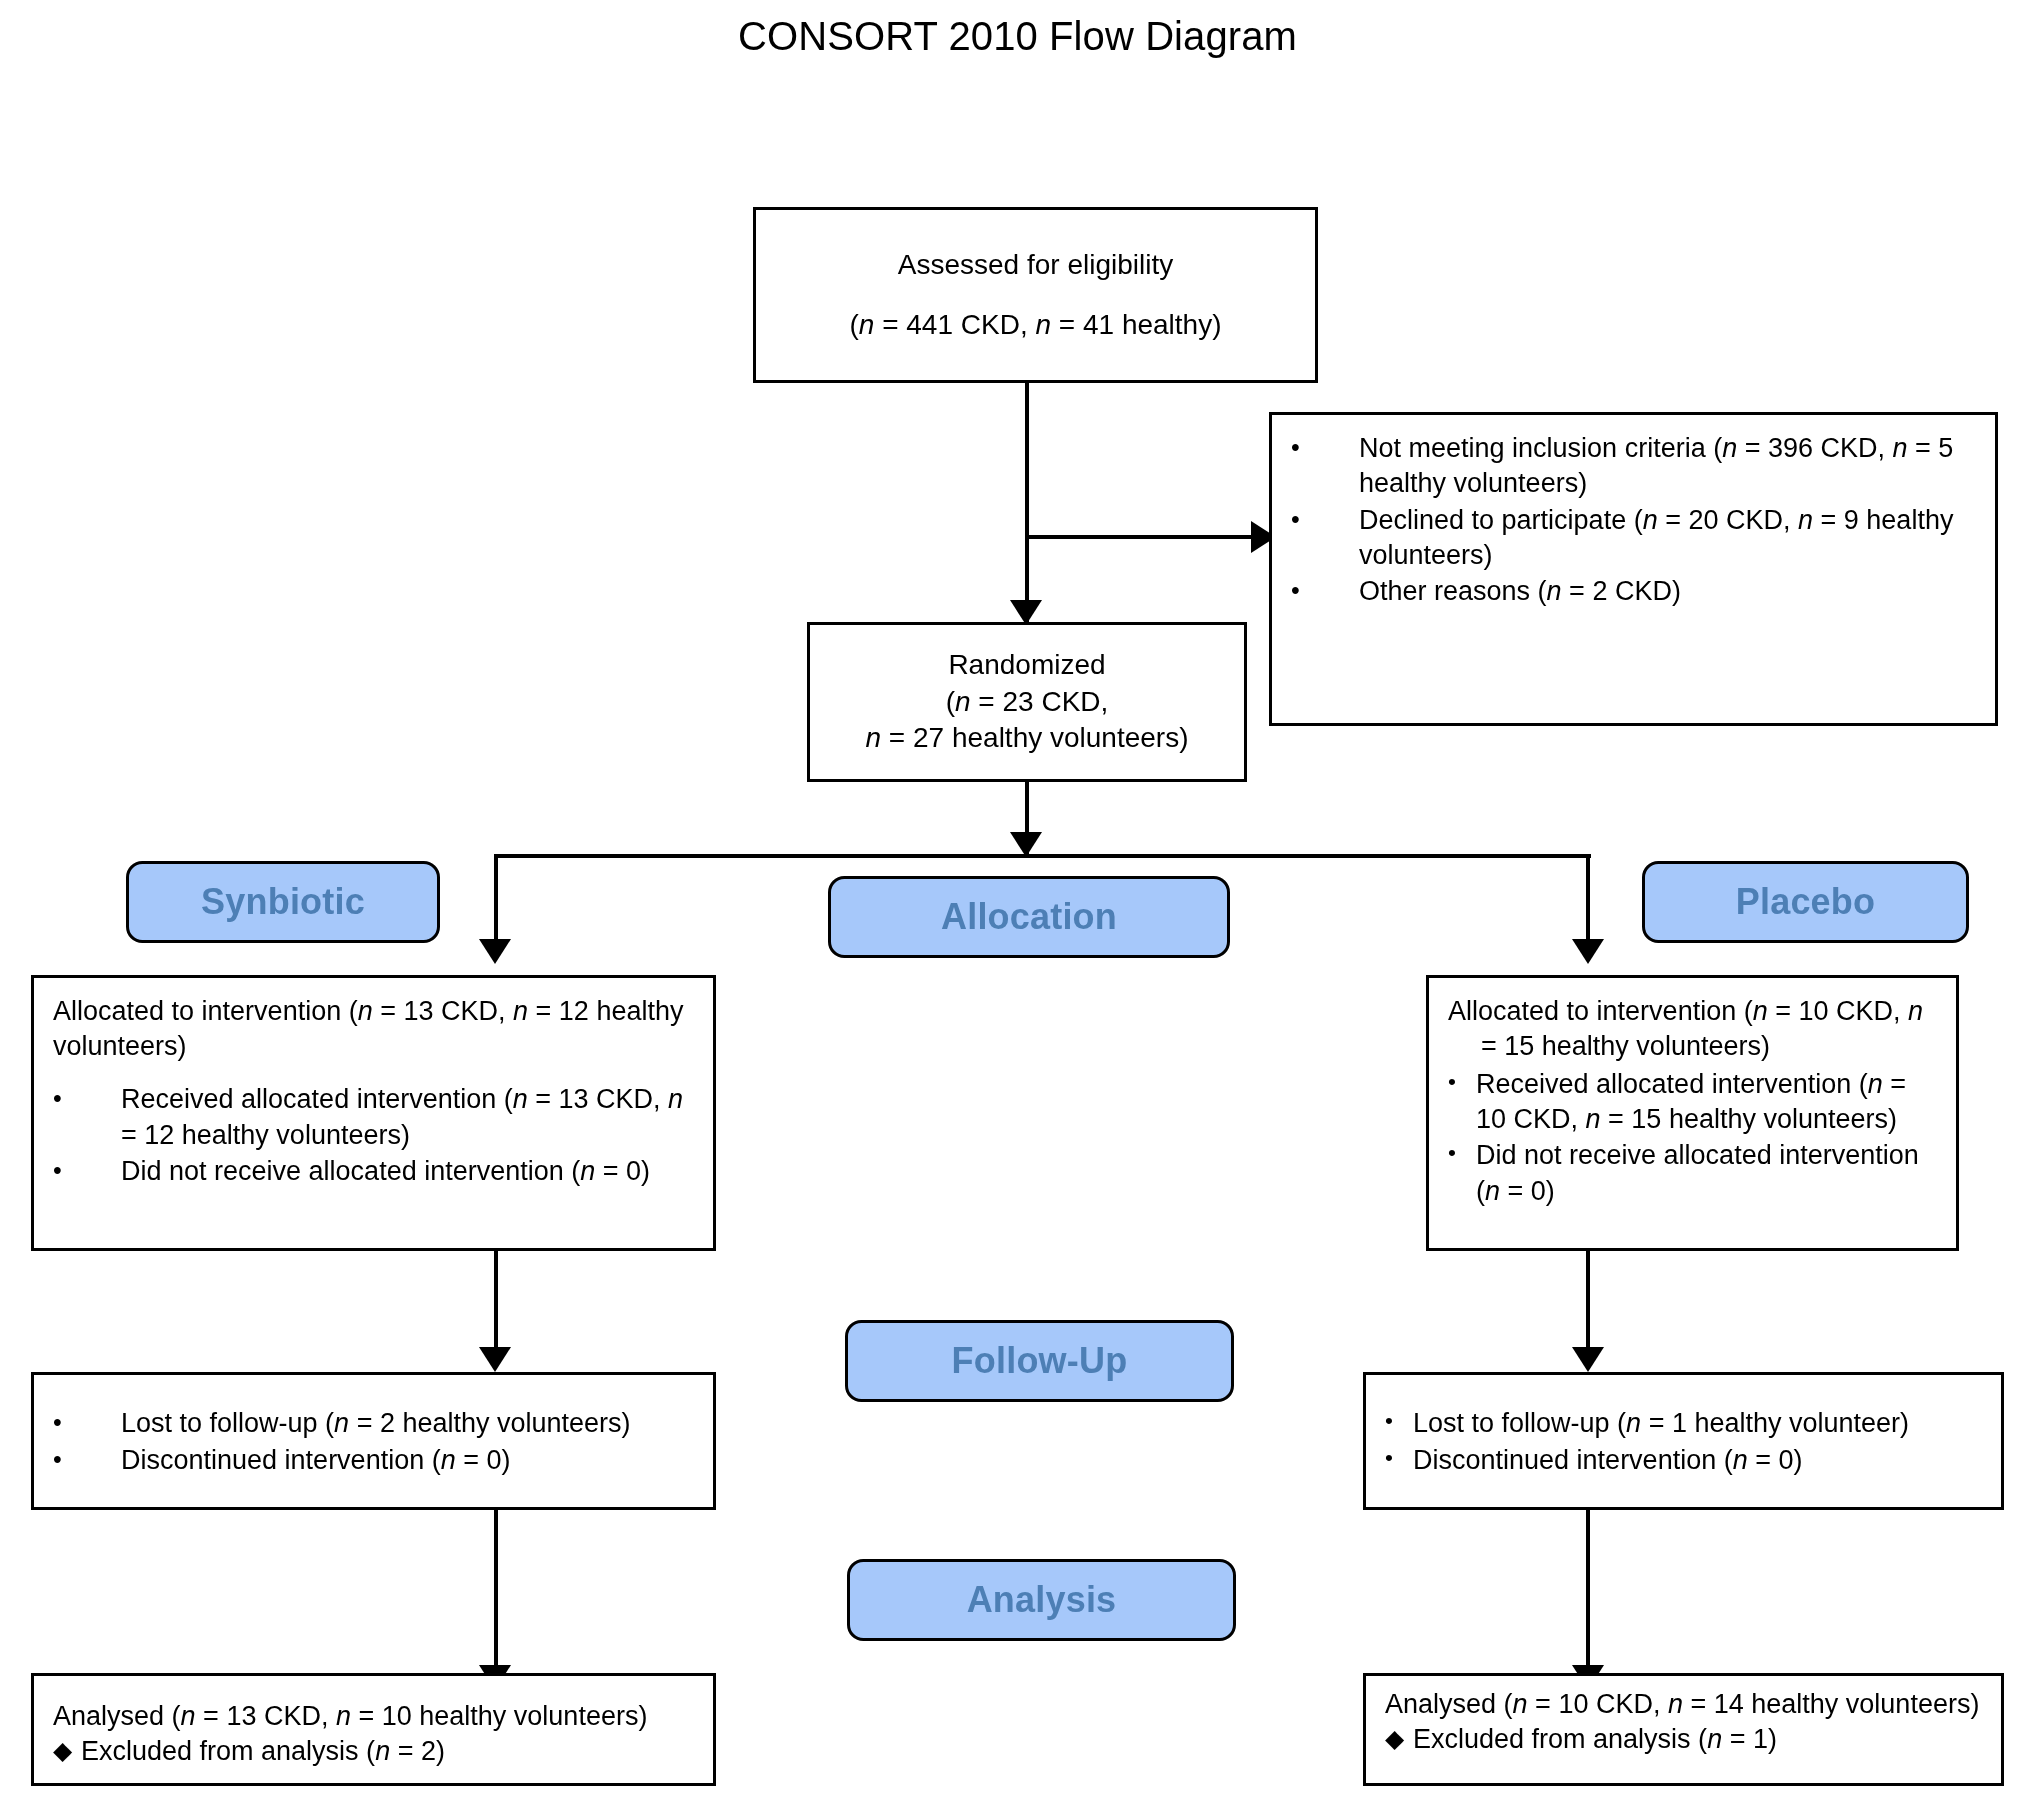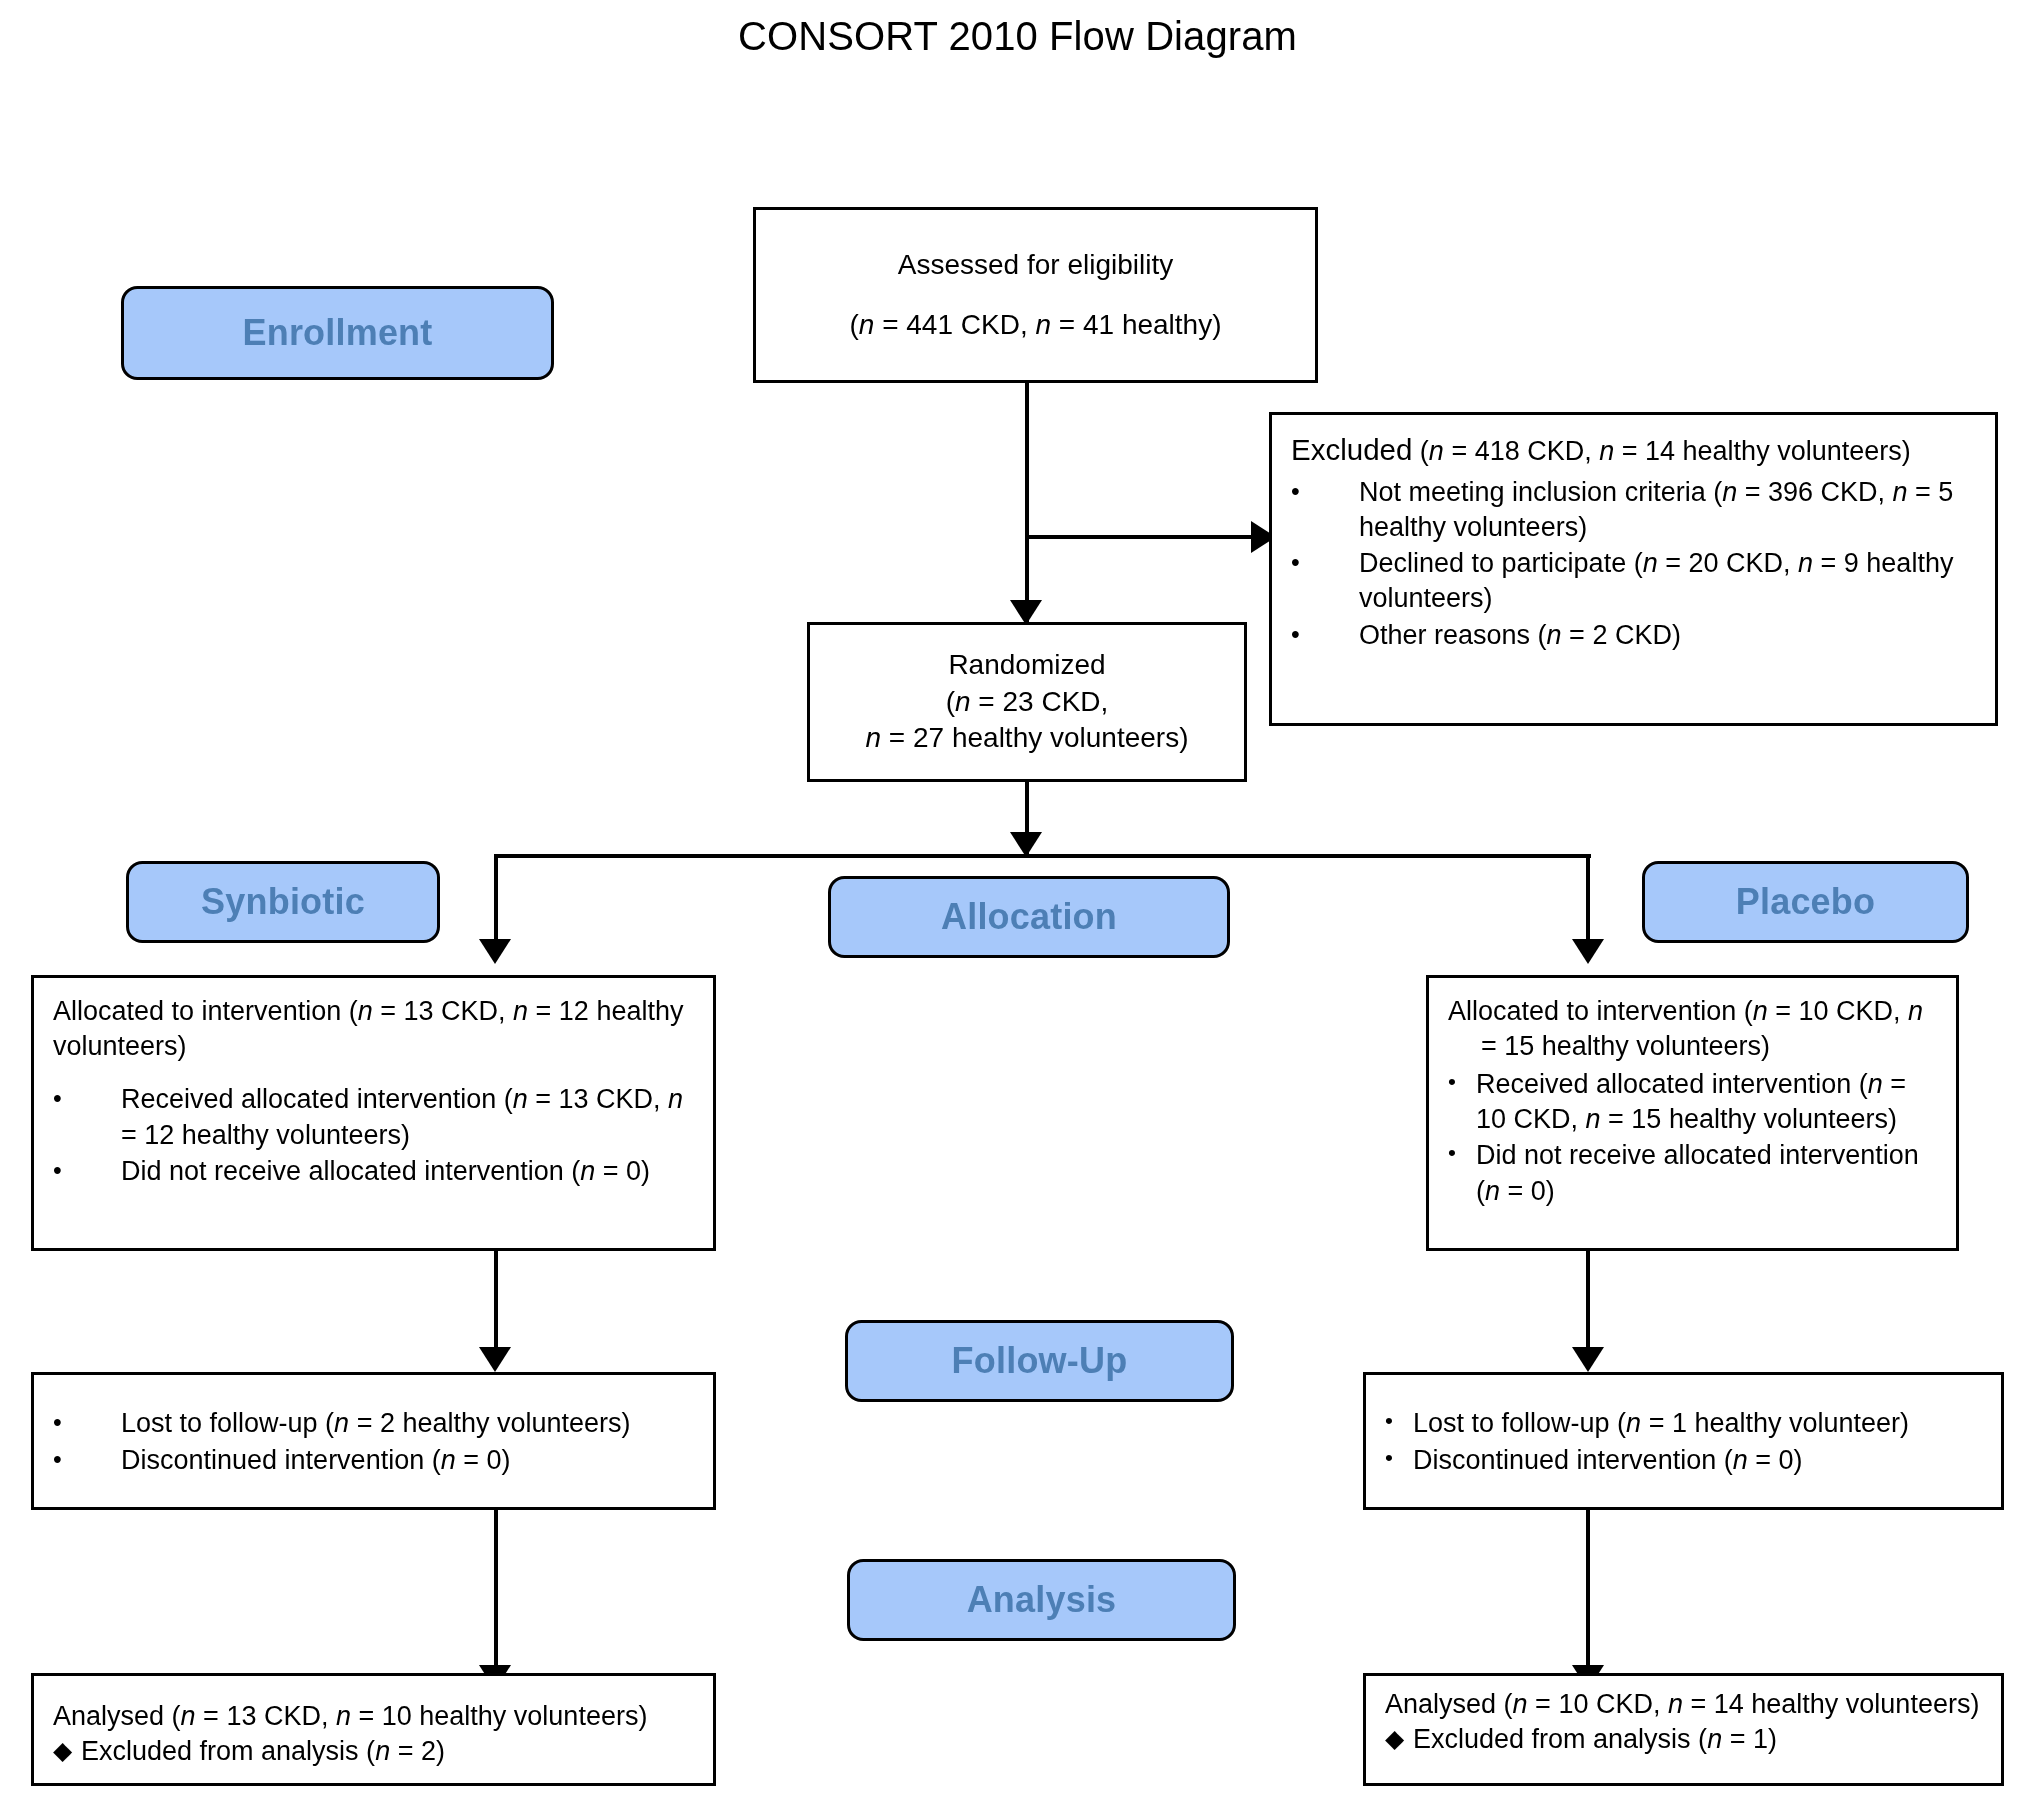--- a/index.html
+++ b/index.html
@@ -133,43 +133,37 @@
     border-left: 25px solid #000000;
   }
 </style>
 </head>
 <body>
 
 <div id="stage">
 
   <div class="title">CONSORT 2010 Flow Diagram</div>
 
-  <div class="pill" style="left:121px; top:286px; width:433px; height:94px;">
-    <span>Enrollment</span>
-  </div>
 
   <div class="box box-center" style="left:753px; top:207px; width:565px; height:176px;">
     <div style="margin-bottom:24px;">
       <span>Assessed for eligibility</span>
     </div>
     <div>
       (<i>n</i> = 441 CKD, <i>n</i> = 41 healthy)
     </div>
   </div>
 
   <div class="vline" style="left:1025px; top:383px; width:4.4px; height:239px;"></div>
   <div class="arrow-down" style="left:1010px; top:600px;"></div>
 
   <div class="hline" style="left:1025px; top:535px; width:245px; height:4.4px;"></div>
   <div class="arrow-right" style="left:1251px; top:521px;"></div>
 
   <div class="box box-pad" style="left:1269px; top:412px; width:729px; height:314px; font-size:27px;">
-    <div style="margin-bottom:5px;">
-      <span style="font-size:29.5px;">Excluded</span> (<i>n</i> = 418 CKD, <i>n</i> = 14 healthy volunteers)
-    </div>
     <ul class="bl bl-wide">
       <li>
         <span class="bul">•</span>
         <span class="txt">Not meeting inclusion criteria (<i>n</i> = 396 CKD, <i>n</i> = 5 healthy volunteers)</span>
       </li>
       <li>
         <span class="bul">•</span>
         <span class="txt">Declined to participate (<i>n</i> = 20 CKD, <i>n</i> = 9 healthy volunteers)</span>
       </li>
       <li>

